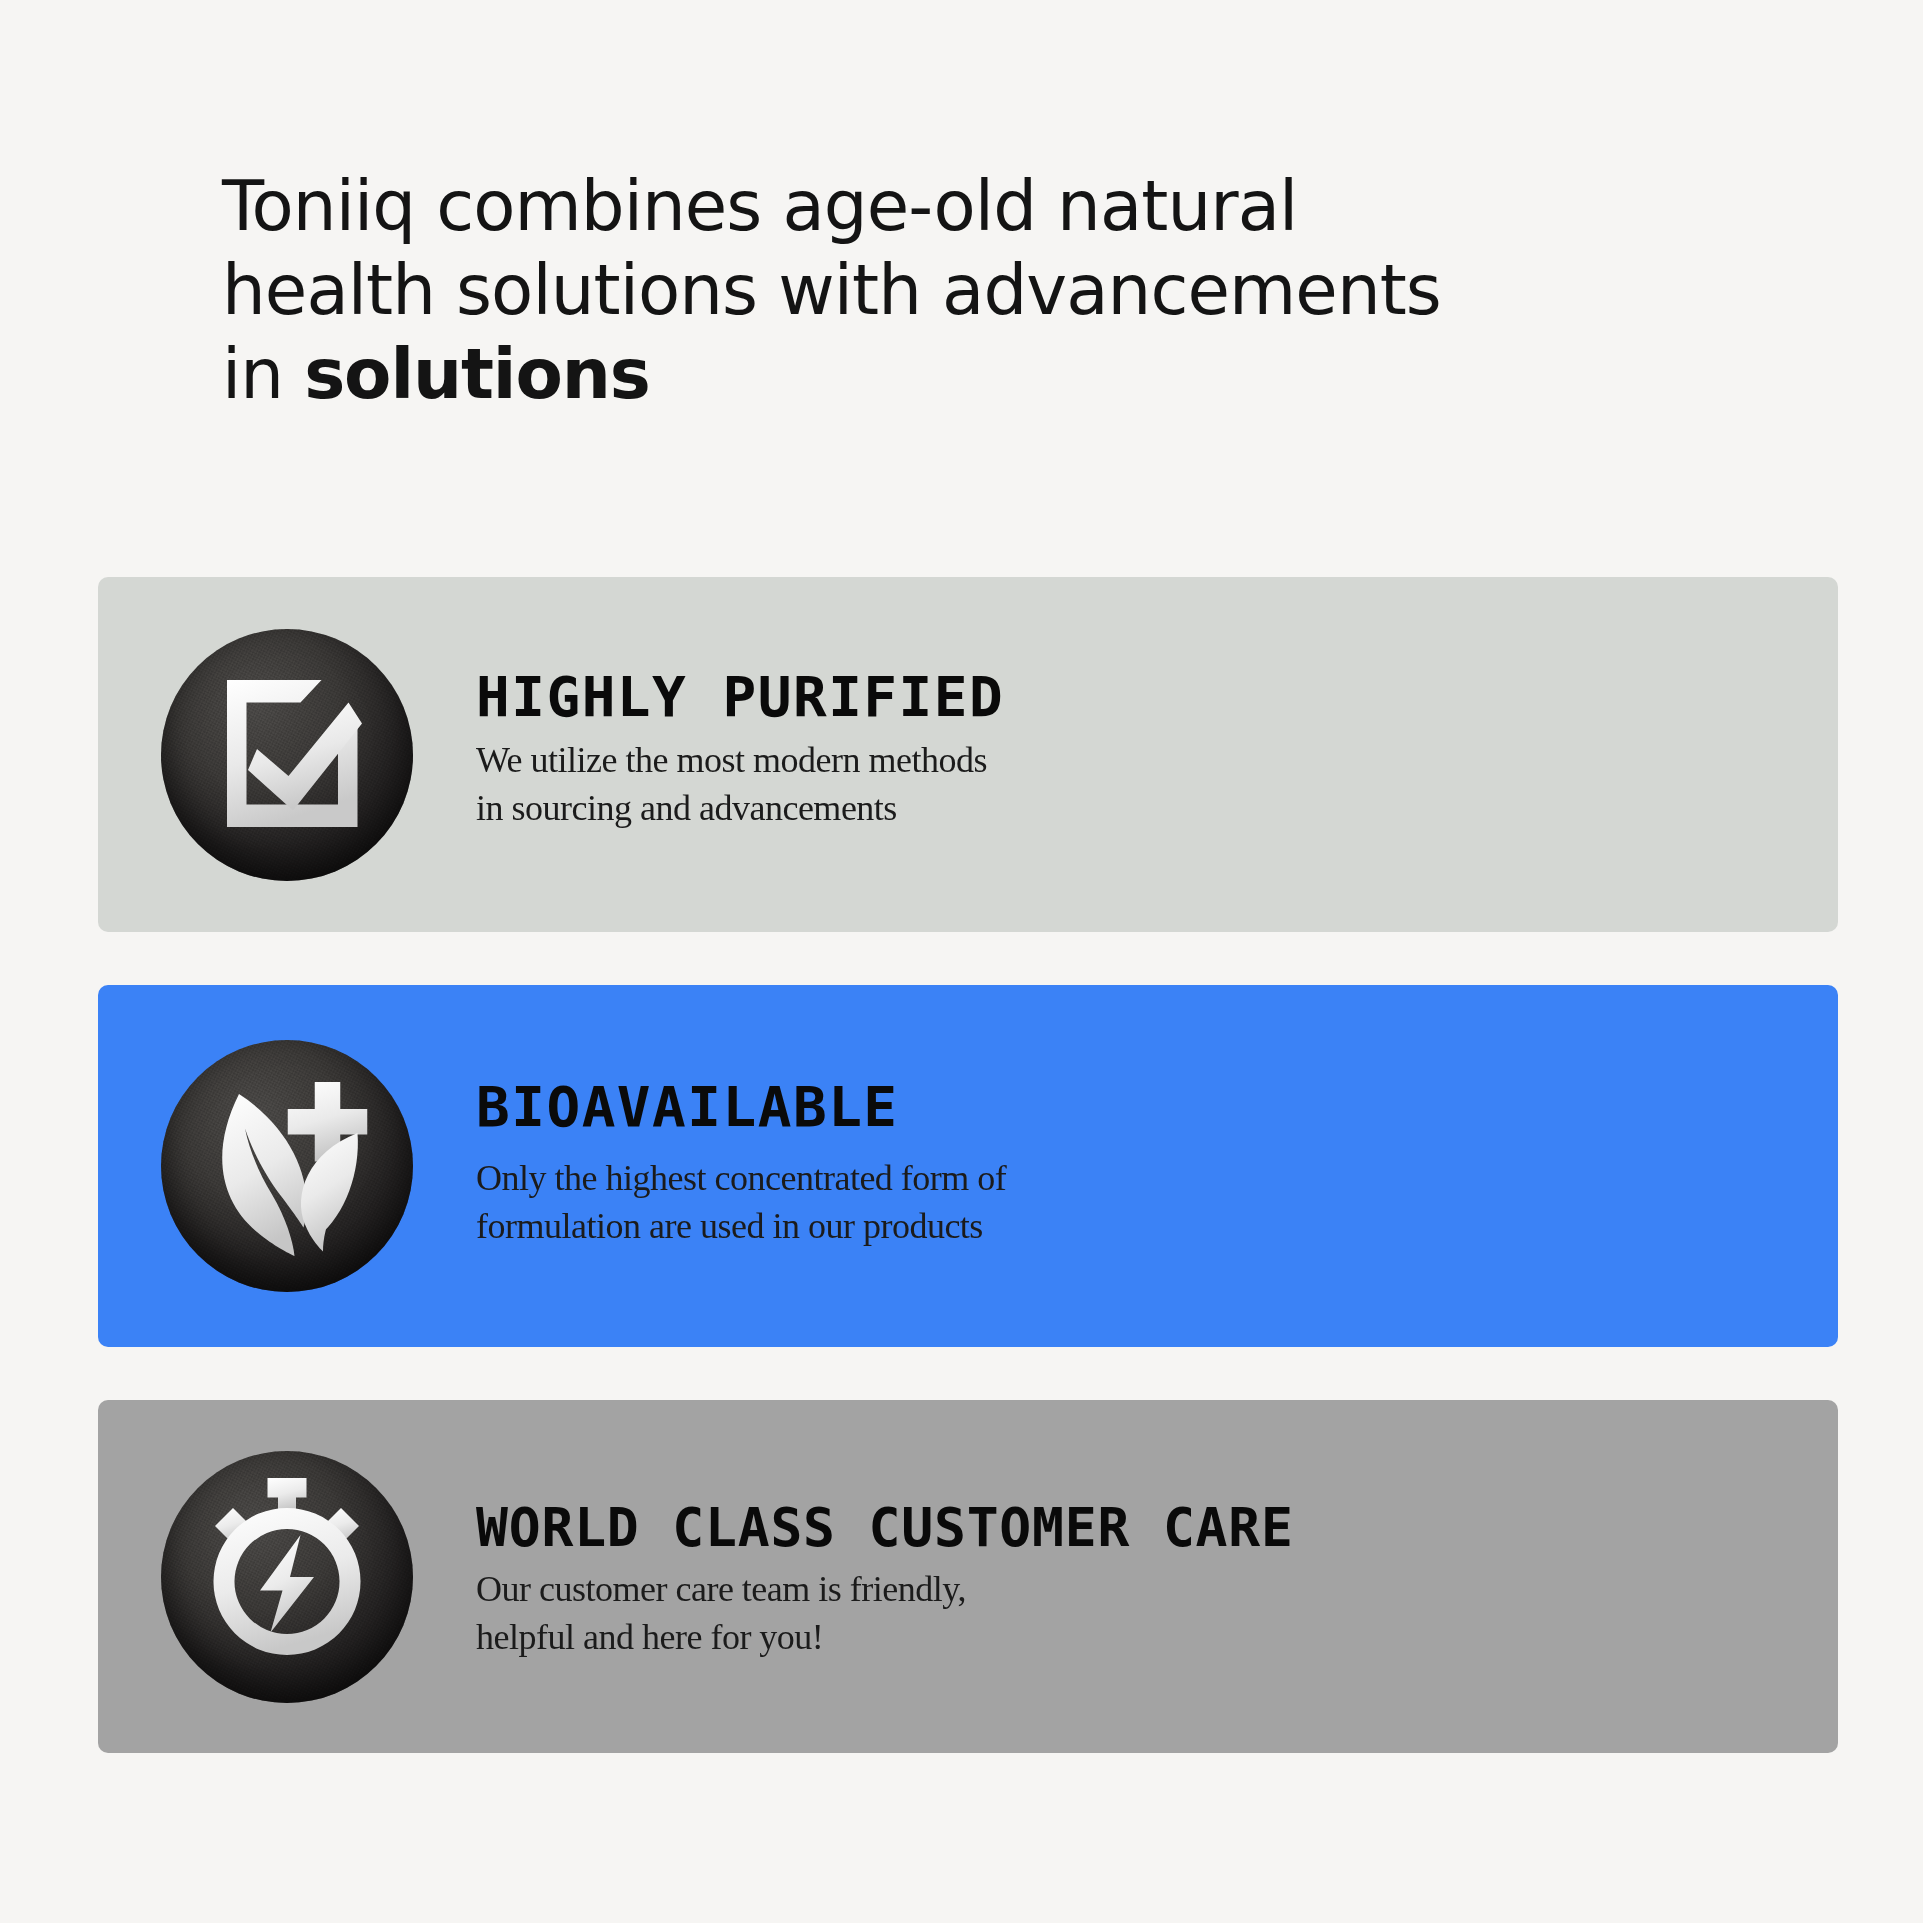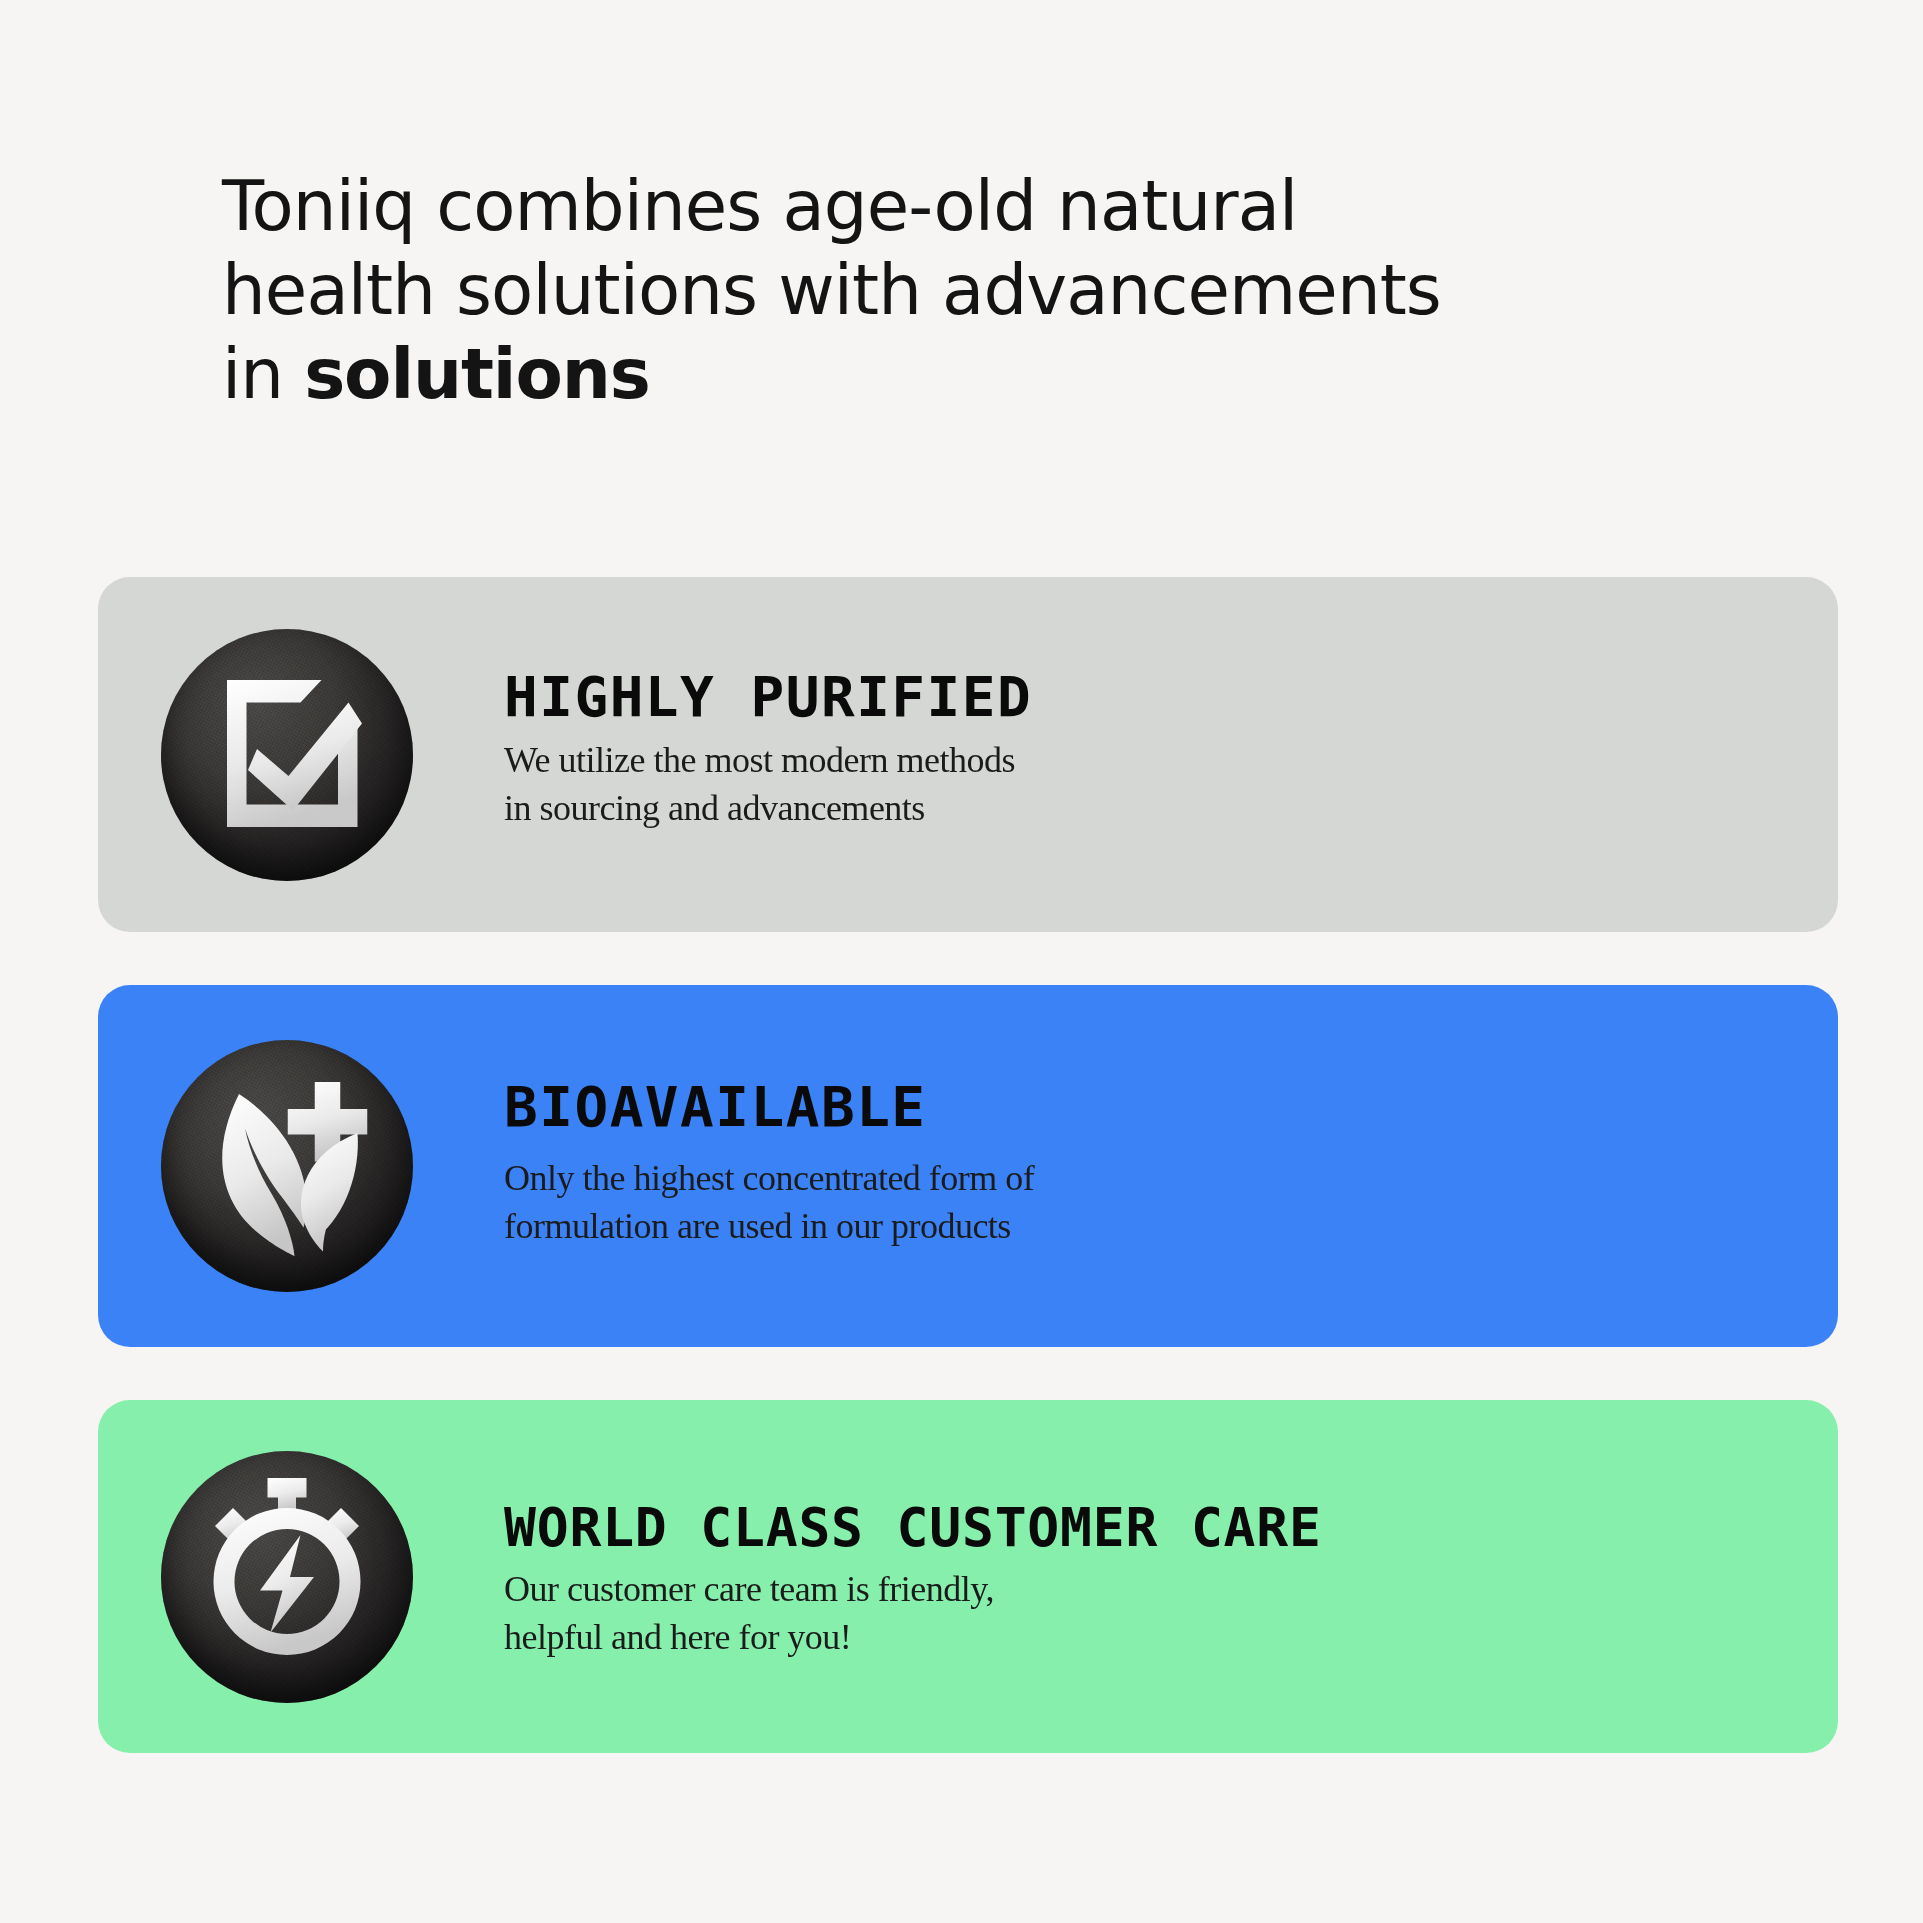--- a/index.html
+++ b/index.html
@@ -31,26 +31,25 @@
   .cards{
     position:absolute;
     left:98px;top:577px;
     width:1740px;
   }
   .card{
     position:relative;
     box-sizing:border-box;
     width:1740px;
     height:355px;
-    border-radius:32px;
+    border-radius:10px;
     margin-bottom:53px;
     display:flex;
     align-items:center;
     overflow:hidden;
-    gap:28px;
   }
   .card:last-child{margin-bottom:0;}
 
   .card-c1{background:#d4d7d3;}
   .card-c2{background:#e6dfd9;height:362px;}
   .card-c3{background:#dfe1e4;height:353px;}
 
   
   .icon-wrap{
     flex:0 0 auto;
@@ -183,21 +182,21 @@
       </div>
       <div class="card-text">
         <div class="card-title">BIOAVAILABLE</div>
         <div class="card-body">
           <span class="ln">Only the highest concentrated form of</span>
           <span class="ln">formulation are used in our products</span>
         </div>
       </div>
     </div>
 
-    <div class="card card-c3" style="background: #86efac;">
+    <div class="card card-c3" style="background: #a3a3a3;">
       <div class="icon-wrap">
         <div class="medallion"></div>
         <span class="glyph">
           <svg viewBox="0 0 336 336" xmlns="http://www.w3.org/2000/svg">
             <defs>
               <linearGradient id="sh3" x1="0" y1="0" x2="0.3" y2="1">
                 <stop offset="0" stop-color="#ffffff"></stop>
                 <stop offset="0.55" stop-color="#ebebeb"></stop>
                 <stop offset="1" stop-color="#c8c8c8"></stop>
               </linearGradient>

